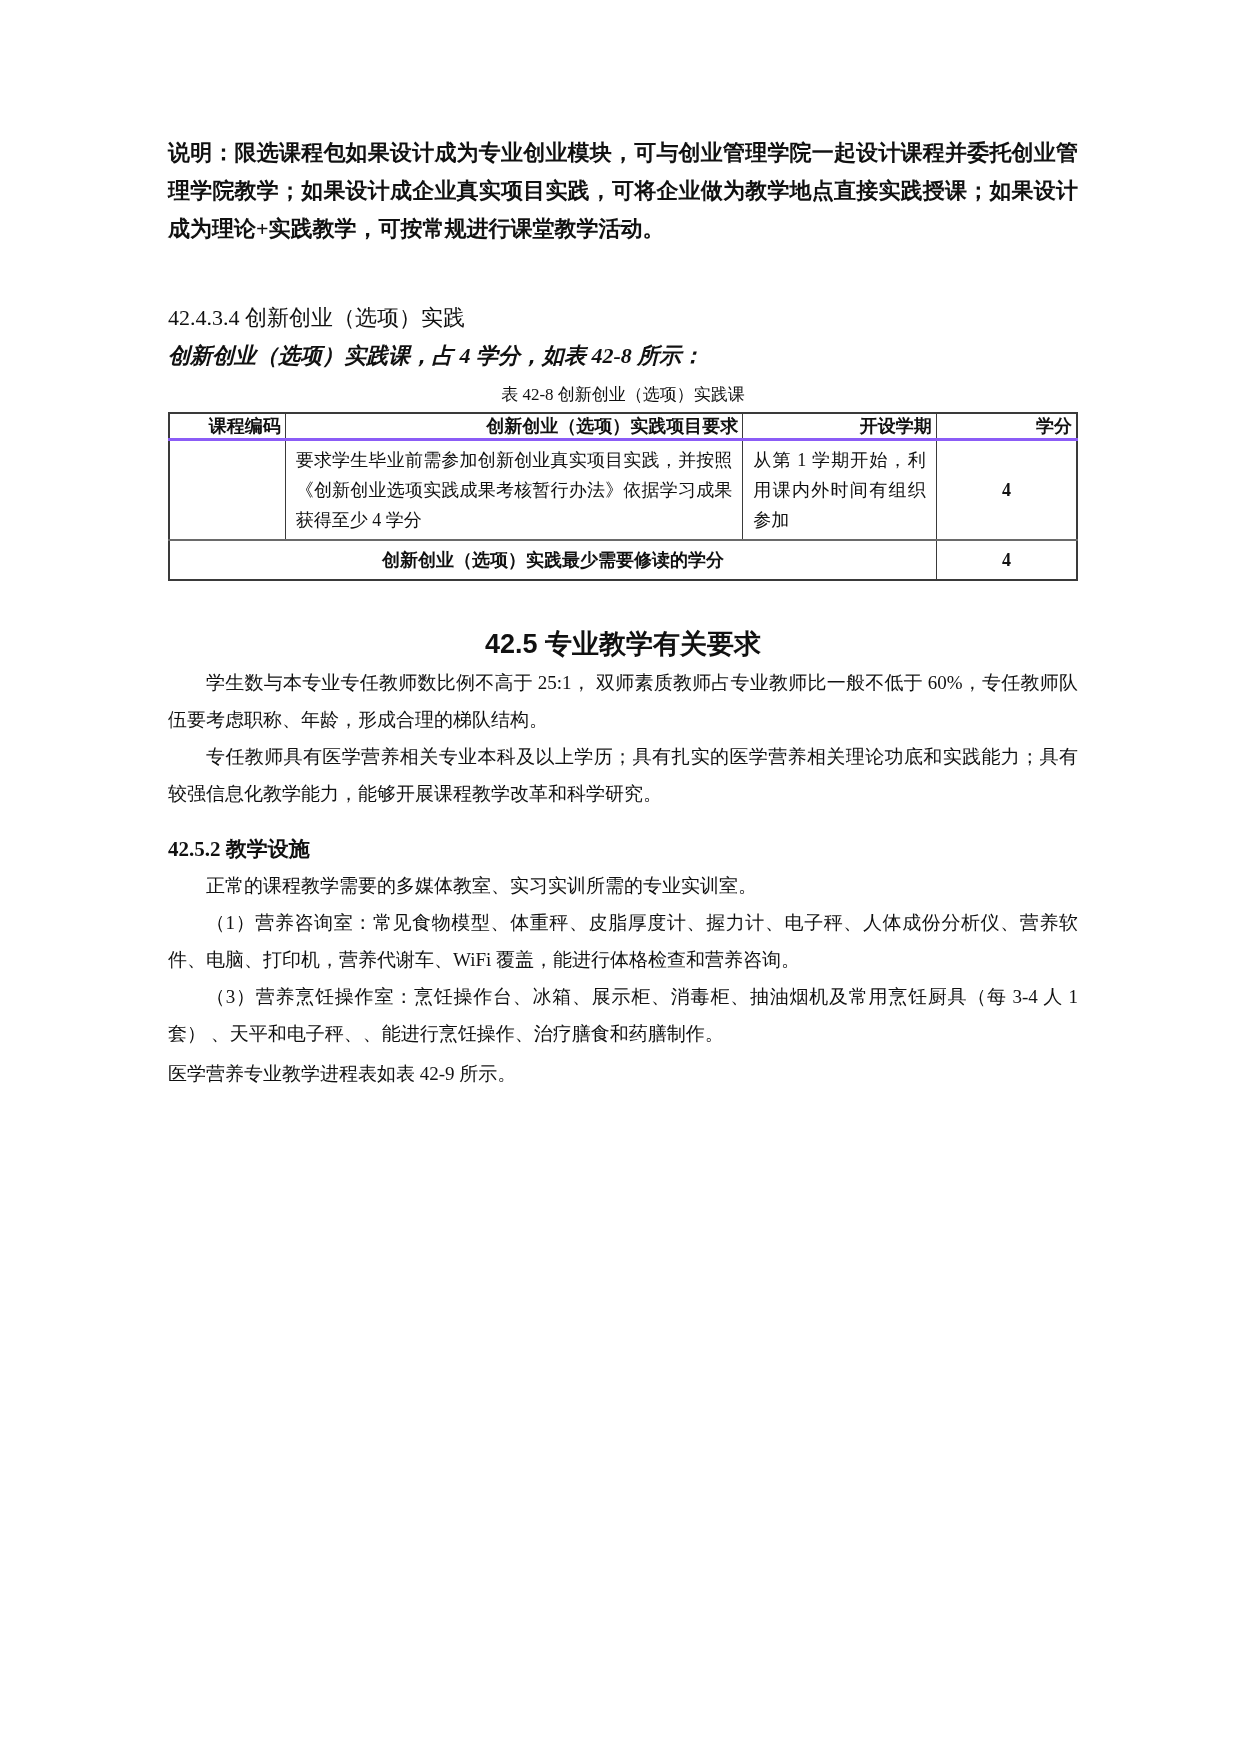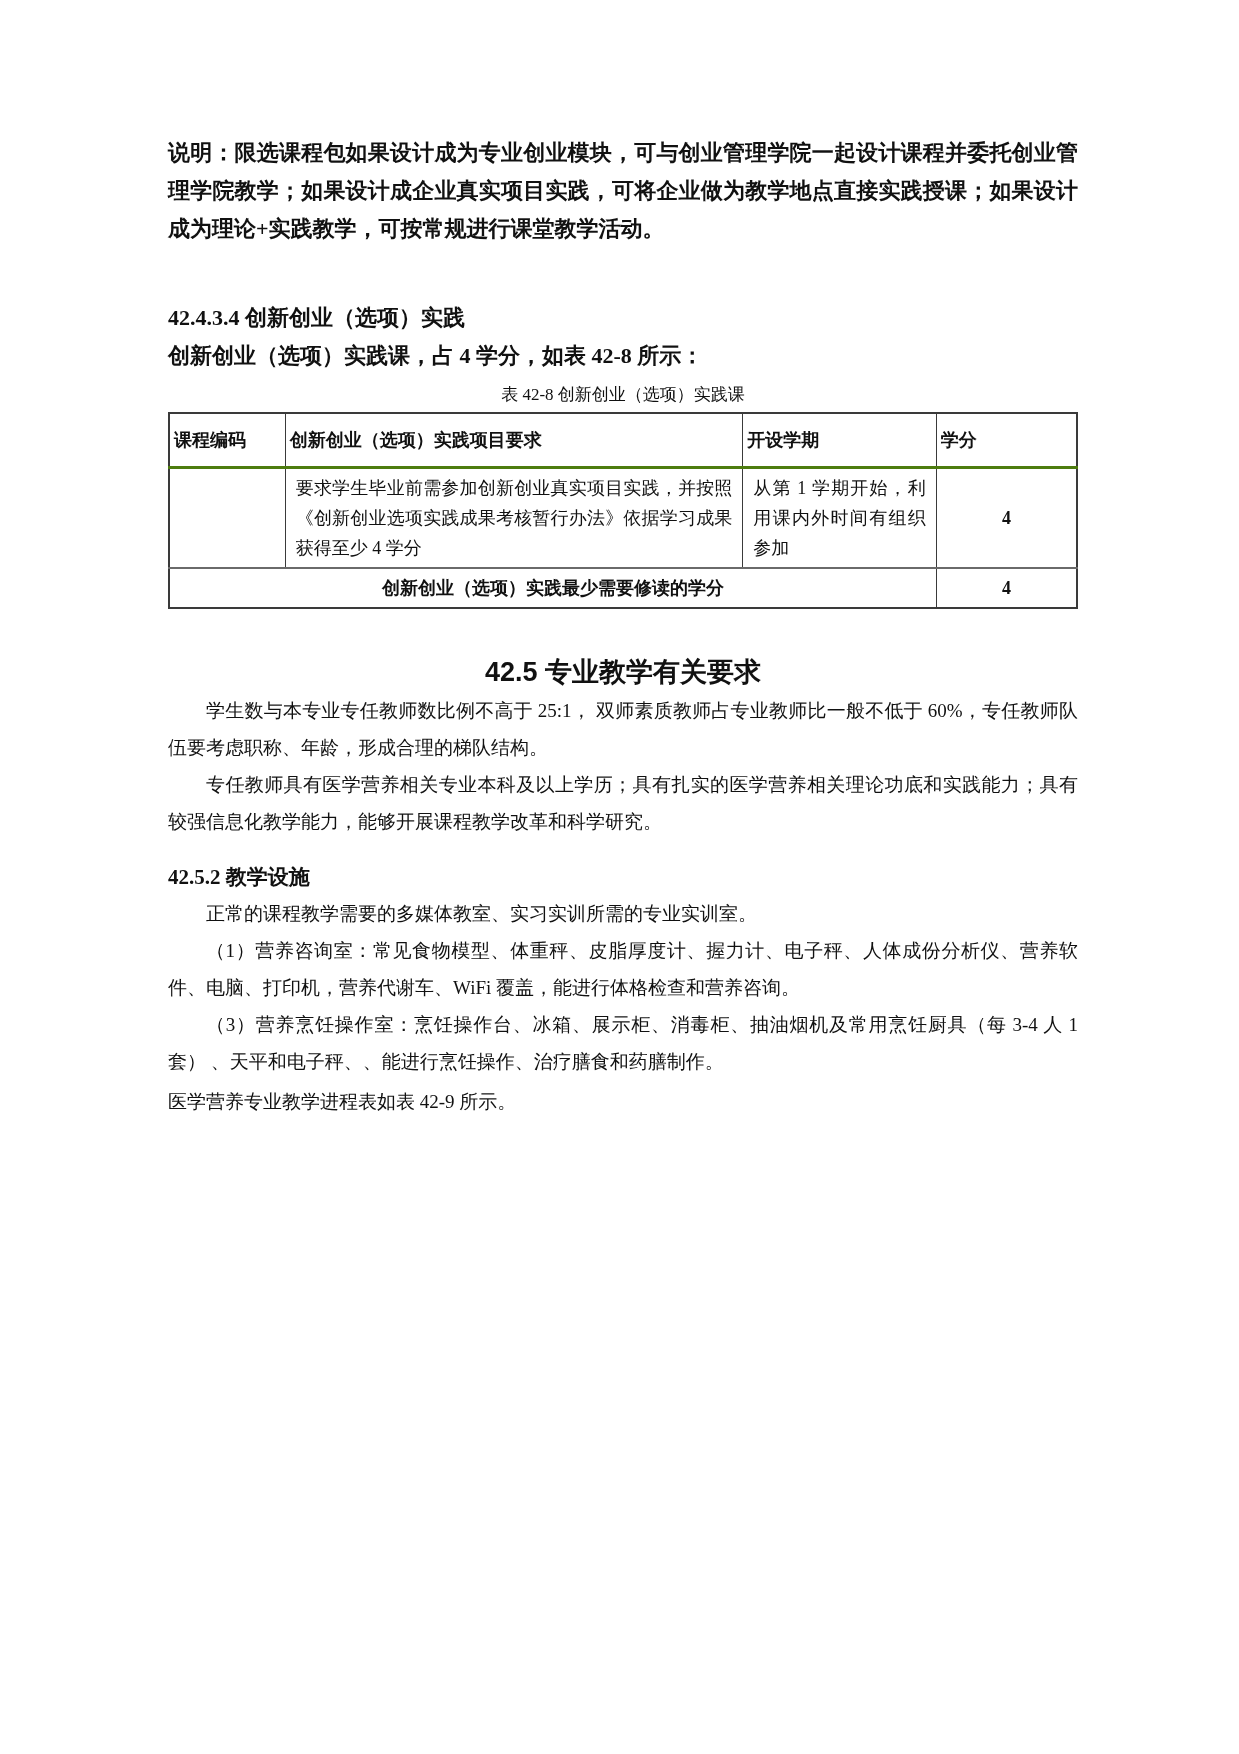--- a/index.html
+++ b/index.html
@@ -17,30 +17,31 @@
     border-radius:19px;
   }
   .intro{
     font-weight:bold;
     font-size:22px;
     line-height:38px;
     text-align:justify;
     margin:14px 0 0 0;
   }
   .h-sub{
-    font-weight:bold;
+    font-weight:normal;
     font-size:22px;
     line-height:30px;
     margin:55px 0 0 0;
   }
   .lead{
     font-weight:bold;
     font-size:22px;
     line-height:30px;
     margin:8px 0 0 0;
+    font-style:italic;
   }
   .tbl-caption{
     font-size:17px;
     text-align:center;
     margin:12px 0 6px 0;
     font-weight:normal;
   }
   table.credits{
     width:100%;
     border-collapse:collapse;
@@ -52,23 +53,23 @@
   table.credits col.c2{width:50.4%;}
   table.credits col.c3{width:21.3%;}
   table.credits col.c4{width:15.5%;}
   table.credits th, table.credits td{
     border:1px solid #3a3a3a;
     padding:4px 10px;
     vertical-align:middle;
   }
   table.credits thead th{
     font-weight:bold;
-    text-align:left;
-    border-bottom:3px solid #4d7c0f;
-    padding:14px 4px;
+    text-align:right;
+    border-bottom:3px solid #8b5cf6;
+    padding:0 4px;
   }
   td.req, td.sem{
     text-align:left;
     line-height:30px;
     text-align:justify;
   }
   td.credit-val{
     text-align:center;
     font-weight:bold;
   }

